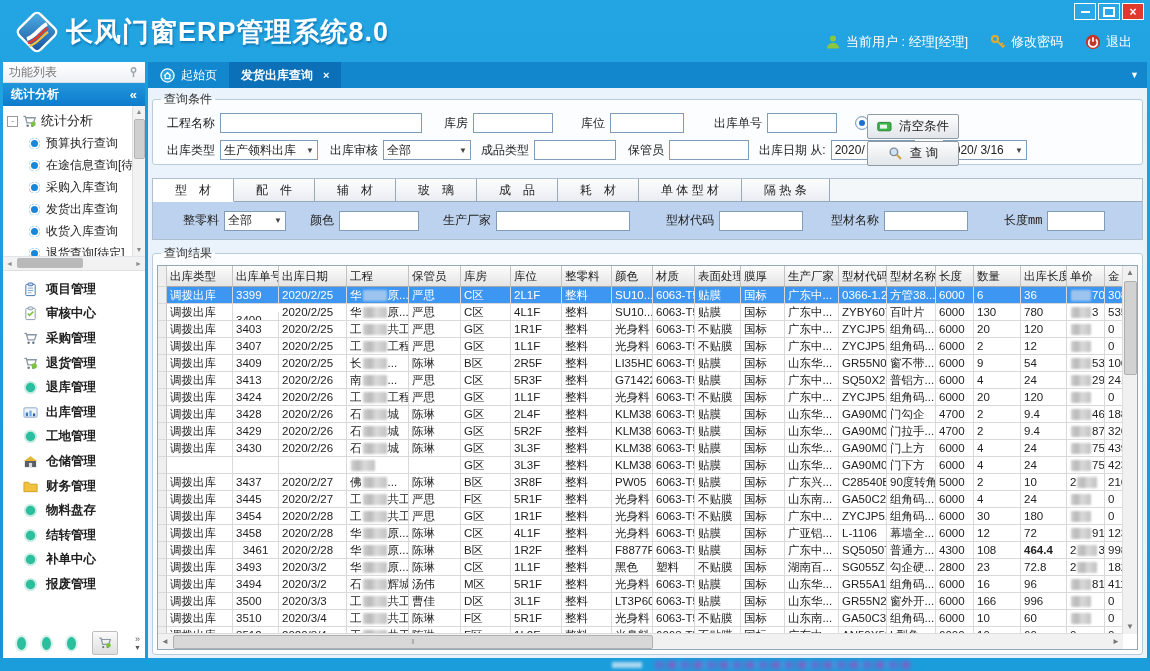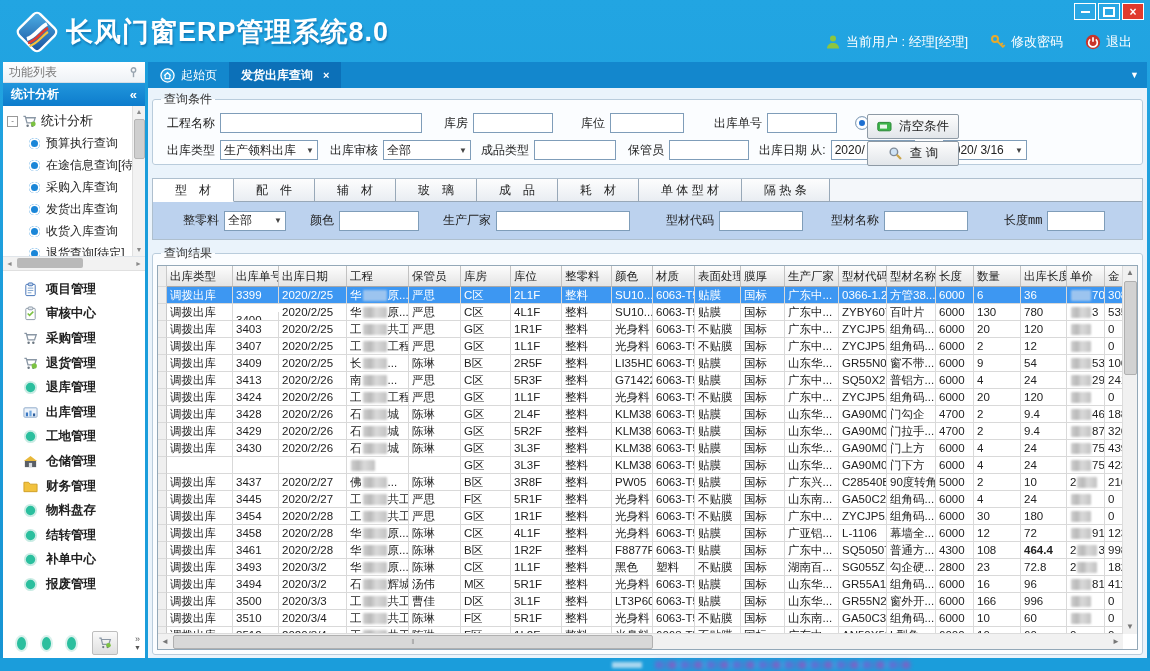--- a/index.html
+++ b/index.html
@@ -857,21 +857,21 @@
                     <span class="gcell" style="width: 49px;">幕墙全...</span>
                     <span class="gcell" style="width: 38px;">6000</span>
                     <span class="gcell" style="width: 47px;">12</span>
                     <span class="gcell" style="width: 46px;">72</span>
                     <span class="gcell" style="width: 38px;"><span class="pix" style="width: 20px;"></span>916</span>
                     <span class="gcell" style="width: 24px;">123</span>
                   </div>
                   <div class="grow">
                     <span class="gutter"></span>
                     <span class="gcell" style="width: 66px;">调拨出库</span>
-                    <span class="gcell" style="width: 46px;">3461</span>
+                    <span class="gcell" style="width: 46px; text-align: center;">3461</span>
                     <span class="gcell" style="width: 68px;">2020/2/28</span>
                     <span class="gcell" style="width: 62px;">华<span class="pix" style="width: 24px;"></span>原...</span>
                     <span class="gcell" style="width: 52px;">陈琳</span>
                     <span class="gcell" style="width: 50px;">B区</span>
                     <span class="gcell" style="width: 51px;">1R2F</span>
                     <span class="gcell" style="width: 50px;">整料</span>
                     <span class="gcell" style="width: 41px;">F8877FT</span>
                     <span class="gcell" style="width: 42px;">6063-T5</span>
                     <span class="gcell" style="width: 46px;">贴膜</span>
                     <span class="gcell" style="width: 44px;">国标</span>

